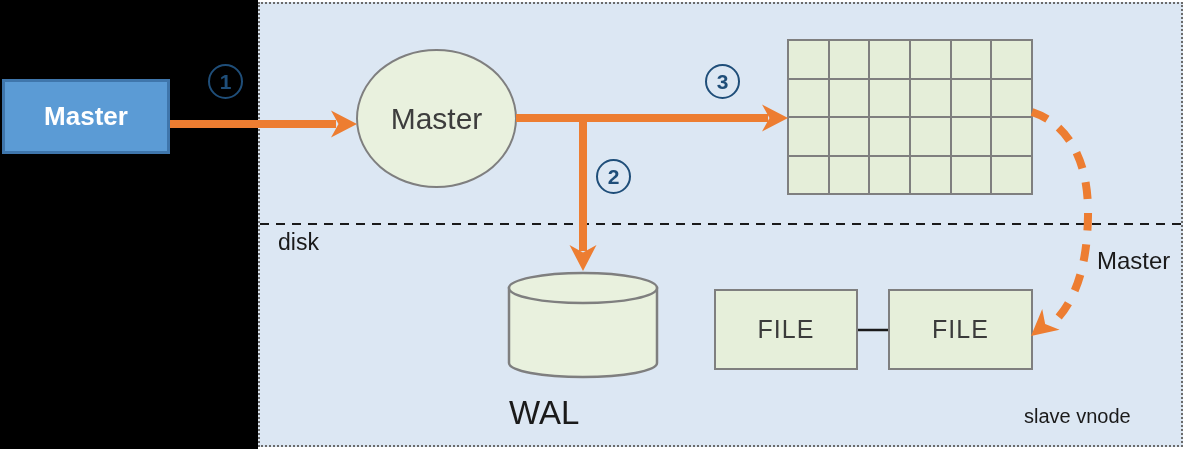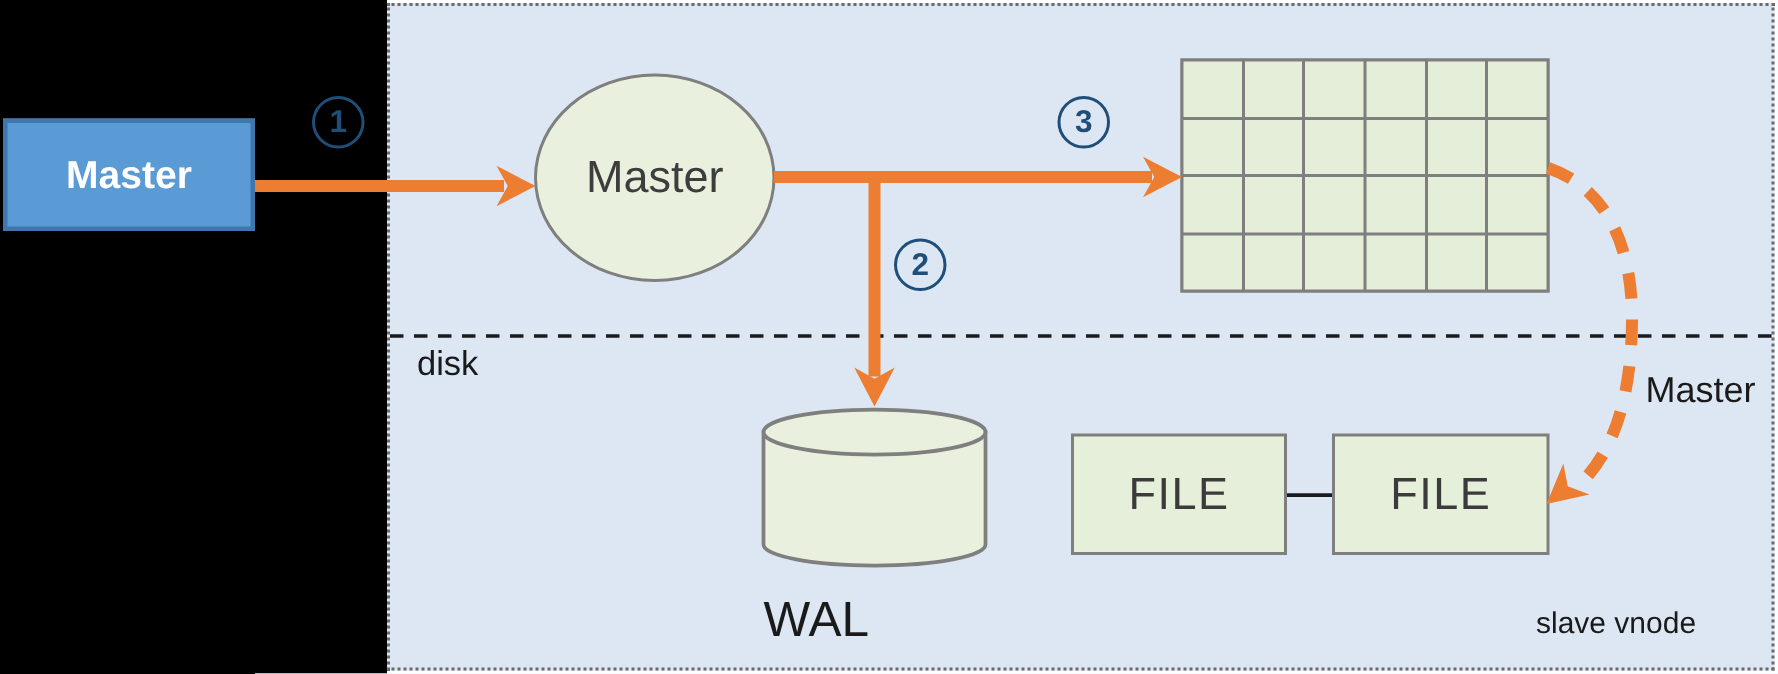--- a/index.html
+++ b/index.html
@@ -58,21 +58,21 @@
     display: grid;
     gap: 2px;
   }
   #memtable-grid .cell { background: #e5eed9; }
 
   .file-box {
     top: 289px; width: 144px; height: 81px;
     background: #e6efda;
     border: 2.5px solid var(--shape-border);
     display: flex; align-items: center; justify-content: center;
-    color: #3b3b3b; font-size: 30px; letter-spacing: 1px;
+    color: #3b3b3b; font-size: 25px; letter-spacing: 1px;
   }
   #file-box-1 { left: 714px; }
   #file-box-2 { left: 888px; width: 145px; }
 
   
   #overlay { left: 0; top: 0; z-index: 2; pointer-events: none; }
   .orange-line { stroke: var(--arrow-orange); stroke-width: 8; fill: none; }
   .orange-head { fill: var(--arrow-orange); stroke: none; }
   .dashed-divider { stroke: var(--text-black); stroke-width: 2.2; stroke-dasharray: 9 7; fill: none; }
   .flush-curve { stroke: var(--arrow-orange); stroke-width: 8; stroke-dasharray: 17 14; fill: none; }

